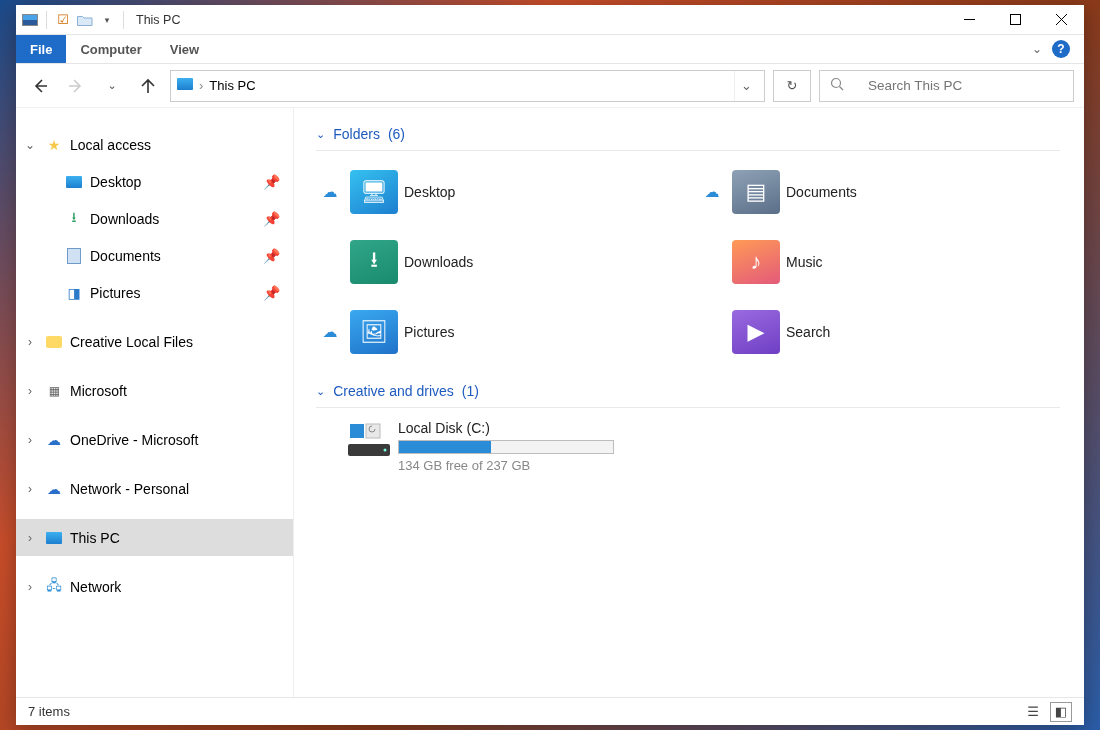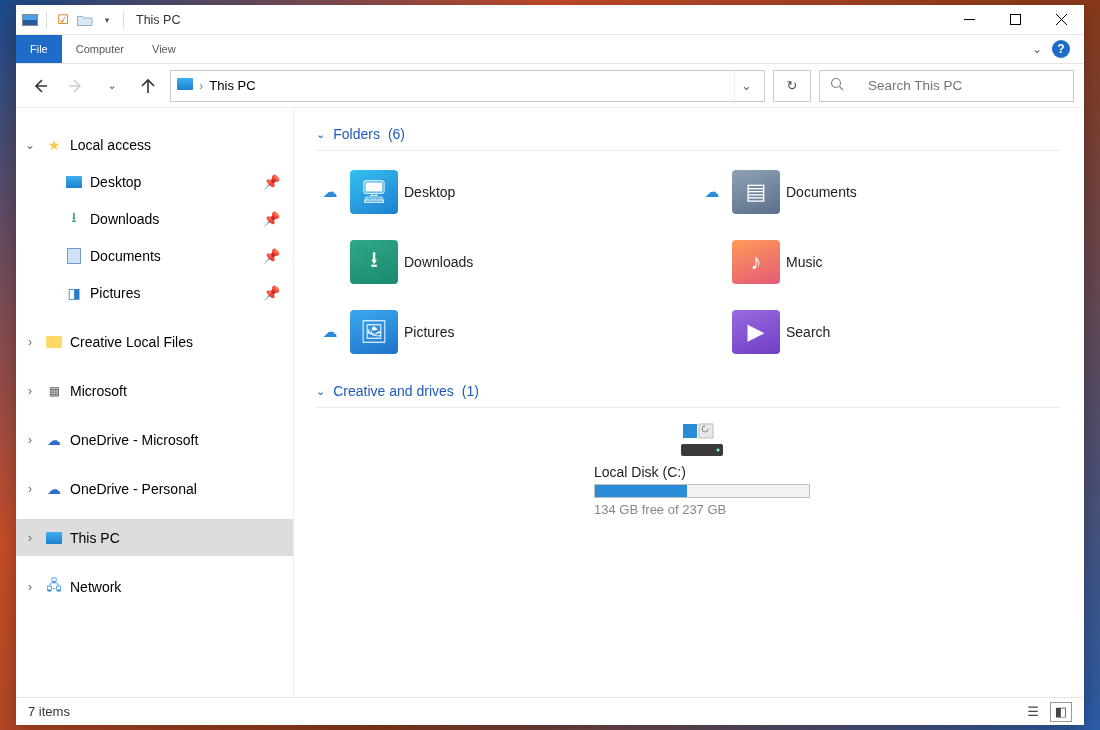--- a/index.html
+++ b/index.html
@@ -52,23 +52,24 @@
   height: 29px;
   display: flex;
   align-items: stretch;
   border-bottom: 1px solid #e5e5e5;
   position: relative;
 }
 .ribbon-tab {
   padding: 0 14px;
   display: flex;
   align-items: center;
-  font-size: 11px;
+  font-size: 13px;
   color: #555;
   cursor: pointer;
+  font-weight: bold;
 }
 .ribbon-tab.file {
   background: #1e6cc7;
   color: #fff;
 }
 .ribbon-right { margin-left: auto; display: flex; align-items: center; gap: 10px; padding-right: 14px; }
 .help-icon { width: 18px; height: 18px; border-radius: 50%; background: #1e6cc7; color: #fff; display: flex; align-items: center; justify-content: center; font-size: 12px; font-weight: bold; }
 .ribbon-chevron { color: #666; font-size: 12px; }
 
 
@@ -195,24 +196,23 @@
 .ti-desktop { background: linear-gradient(150deg,#35c1f0,#1d7fcf); }
 .ti-documents { background: linear-gradient(160deg,#8ea1b6,#5a6f88); }
 .ti-downloads { background: linear-gradient(160deg,#31a688,#198a6d); }
 .ti-music { background: linear-gradient(160deg,#ff9a56,#e35a7a); }
 .ti-pictures { background: linear-gradient(160deg,#3aa9f0,#1f72c9); }
 .ti-videos { background: linear-gradient(160deg,#9a6ae0,#6e3fc4); }
 .tile-label { font-size: 14px; color: #222; }
 
 .drive-tile {
   display: flex;
-  align-items: center;
+  align-items: flex-start;
   gap: 4px;
   padding: 6px 0 0 28px;
-  flex-direction: column;
 }
 .drive-icon {
   width: 50px; height: 40px; position: relative;
 }
 .drive-icon svg { width: 50px; height: 40px; }
 .drive-info { display:flex; flex-direction:column; gap: 4px; }
 .drive-bar { width: 216px; height: 14px; border: 1px solid #bdbdbd; position: relative; background: #f3f3f3; }
 .drive-bar-fill { height: 100%; background: #2a8bd6; }
 .drive-free { color: #888; font-size: 13px; }
 
@@ -386,21 +386,21 @@
         <span class="tree-expand">›</span>
         <span class="tree-icon ico-cloud">☁</span>
         <span>OneDrive - Microsoft</span>
       </div>
 
       <div class="tree-gap"></div>
 
       <div class="tree-row">
         <span class="tree-expand">›</span>
         <span class="tree-icon ico-cloud">☁</span>
-        <span>OneDrive - Personal</span>
+        <span>Network - Personal</span>
       </div>
 
       <div class="tree-gap"></div>
 
       <div class="tree-row selected">
         <span class="tree-expand">›</span>
         <span class="tree-icon">
             <span class="ico-pc"></span>
           </span>
         <span>This PC</span>

